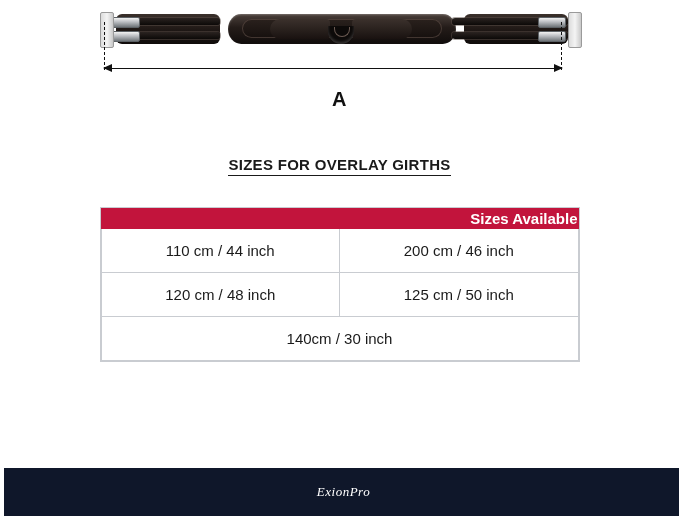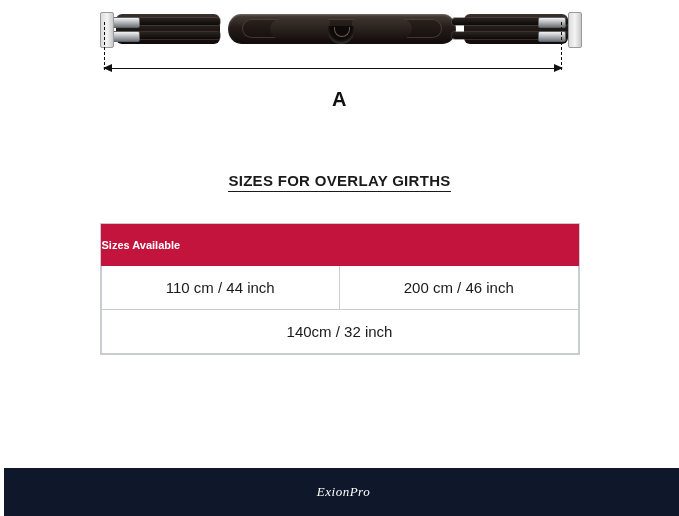--- a/index.html
+++ b/index.html
@@ -180,21 +180,21 @@
     width: 679px;
     text-align: center;
     font-size: 20px;
     font-weight: 700;
     color: #111;
     letter-spacing: 0.5px;
   }
 
   
   .section-title {
-    margin-top: 52px;
+    margin-top: 36px;
     text-align: center;
     font-size: 15px;
     font-weight: 700;
     color: #1a1a1a;
     letter-spacing: 0.3px;
   }
   .section-title span {
     border-bottom: 1px solid #1a1a1a;
     padding-bottom: 2px;
   }
@@ -207,24 +207,24 @@
     border-collapse: collapse;
   }
   table.sizes {
     width: 100%;
     border-collapse: collapse;
     table-layout: fixed;
   }
   table.sizes th {
     background: #c2143c;
     color: #ffffff;
-    font-size: 11px;
+    font-size: 15px;
     font-weight: 700;
-    padding: 14px 0;
-    text-align: left;
+    padding: 1px 0;
+    text-align: right;
     border: 1px solid #c2143c;
   }
   table.sizes td {
     border: 1px solid #c9ccd1;
     text-align: center;
     font-size: 15px;
     color: #1a1a1a;
     padding: 13px 4px;
   }
 
@@ -300,21 +300,25 @@
       <tr>
         <th colspan="2">Sizes Available</th>
       </tr>
     </thead>
     <tbody>
       <tr>
         <td>110 cm / 44 inch</td>
         <td>200 cm / 46 inch</td>
       </tr>
       <tr>
-        <td colspan="2">140cm / 32 inch</td>
+        <td>120 cm / 48 inch</td>
+        <td>125 cm / 50 inch</td>
+      </tr>
+      <tr>
+        <td colspan="2">140cm / 30 inch</td>
       </tr>
     </tbody>
   </table>
 </div>
 
 <div class="footer">
   <div class="brand">ExionPro</div>
 </div>
 
 </body></html>

